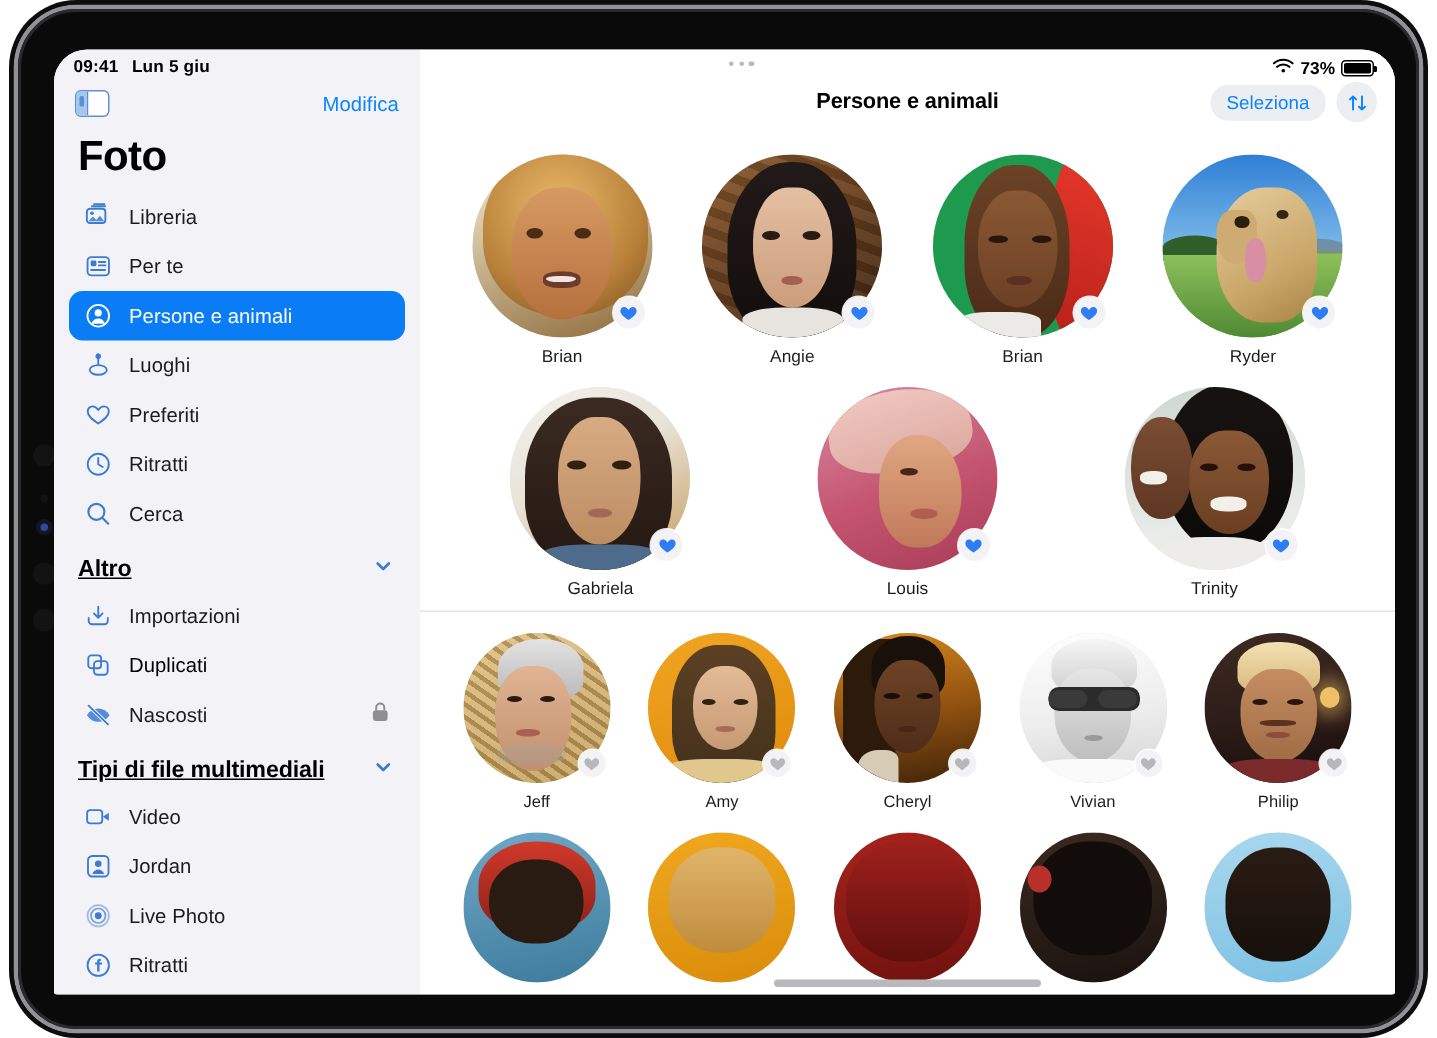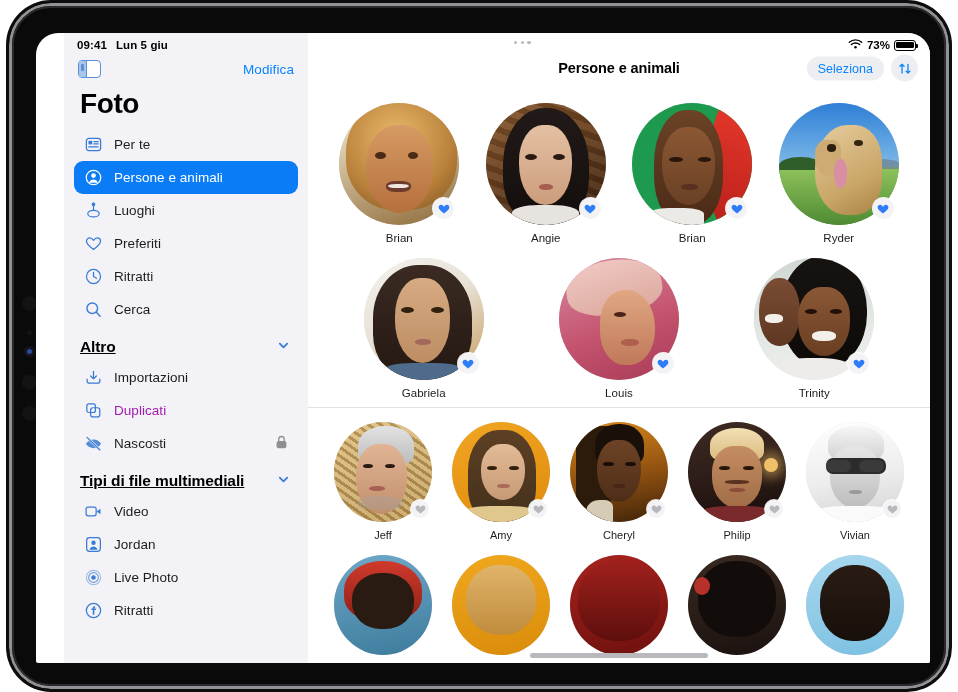--- a/index.html
+++ b/index.html
@@ -64,21 +64,20 @@
 
   
   #sidebar {
     width: 244px;
     height: 100%;
     background: #f2f2f7;
     padding: 0 0 0 0;
     position: relative;
     flex: none;
     overflow: hidden;
-    margin-left: 28px;
   }
   .status-left {
     position: absolute; left: 13px; top: 6px;
     font-size: 11.5px; font-weight: bold; color: #000;
     letter-spacing: .1px;
     white-space: nowrap;
   }
   .status-left .dt { margin-left: 9px; font-weight: bold; }
 
   #sidebar-header {
@@ -121,21 +120,21 @@
     border-radius: 9px;
     gap: 11px;
     cursor: pointer;
     position: relative;
   }
   .nav-item .label {
     font-size: 13.5px; color: #1c1c1e; letter-spacing: .05px;
   }
   .nav-item.selected { background: #0a7cf6; }
   .nav-item.selected .label { color: #fff; }
-  .nav-item.dim .label { color: #a21caf; }
+  .nav-item.dim .label { color: #000000; }
   .nav-icon {
     width: 19px; height: 19px; flex: none;
     display: flex; align-items: center; justify-content: center;
     color: #3a7bd5;
   }
   .nav-item.selected .nav-icon { color: #fff; }
   .nav-icon svg { display: block; }
   .lock-badge {
     position: absolute; right: 10px; top: 50%; transform: translateY(-50%);
     color: #8e8e93;
@@ -293,20 +292,31 @@
 
       <div id="sidebar-header">
         <div id="sidebar-toggle"></div>
         <button id="edit-button">Modifica</button>
       </div>
 
       <h1 id="app-title">Foto</h1>
 
       <nav class="nav-list">
 
+        <div class="nav-item">
+          <span class="nav-icon">
+            <svg width="19" height="19" viewBox="0 0 20 20" fill="none" stroke="currentColor" stroke-width="1.3">
+              <rect x="2" y="4.4" width="13" height="10" rx="2.2"></rect>
+              <path d="M5.6 2.6h9.2M7 1.1h7.4" stroke-linecap="round"></path>
+              <circle cx="5.6" cy="7.6" r="1.25" fill="currentColor" stroke="none"></circle>
+              <path d="M3 13.2l3.3-3.3 2.3 2.3 2.6-2.9 3 3.9" fill="currentColor" stroke="none" opacity=".85"></path>
+            </svg>
+          </span>
+          <span class="label">Libreria</span>
+        </div>
 
         <div class="nav-item">
           <span class="nav-icon">
             <svg width="19" height="19" viewBox="0 0 20 20" fill="none" stroke="currentColor" stroke-width="1.3">
               <rect x="2.5" y="3.6" width="15" height="12.8" rx="2.6"></rect>
               <rect x="4.7" y="6" width="4" height="4" rx="1" fill="currentColor" stroke="none"></rect>
               <path d="M10.4 7h4.6M10.4 9.4h4.6M5 12.6h9.8" stroke-linecap="round"></path>
             </svg>
           </span>
           <span class="label">Per te</span>
@@ -716,59 +726,59 @@
                     <path d="M7 12.3C3.4 9.8.6 7.7.6 5.1.6 3.3 1.9 2 3.5 2c1 0 2 .5 2.7 1.4l.8 1 .8-1C8.5 2.5 9.5 2 10.5 2 12.1 2 13.4 3.3 13.4 5.1c0 2.6-2.8 4.7-6.4 7.2z" fill="#b7b7bc"></path>
                   </svg>
               </div>
             </div>
             <span class="person-name">Cheryl</span>
           </div>
 
           <div class="person small">
             <div class="avatar-wrap">
               <div class="avatar" style="width:98px;height:100px;">
+                <div class="sky" style="background:linear-gradient(170deg,#ffffff 0%,#ededed 55%,#d2d2d2 100%)"></div>
+                <div style="position:absolute;left:22%;top:4%;width:58%;height:36%;border-radius:48% 48% 34% 34%;background:linear-gradient(180deg,#f6f6f6,#cfcfcf)"></div>
+                <div style="position:absolute;left:24%;top:24%;width:52%;height:62%;border-radius:44% 44% 52% 52%;background:linear-gradient(180deg,#e6e6e6,#bdbdbd)"></div>
+                <div style="position:absolute;left:20%;top:36%;width:62%;height:16%;border-radius:7px;background:#2b2b2b"></div>
+                <div style="position:absolute;left:20%;top:38%;width:26%;height:12%;border-radius:6px;background:#3a3a3a"></div>
+                <div style="position:absolute;left:54%;top:38%;width:26%;height:12%;border-radius:6px;background:#3a3a3a"></div>
+                <div style="position:absolute;left:44%;top:68%;width:13%;height:4%;border-radius:45%;background:#9a9a9a"></div>
+                <div style="position:absolute;left:10%;top:84%;width:80%;height:16%;background:#fafafa;border-radius:36% 36% 0 0"></div>
+              </div>
+              <div class="heart-badge sm">
+                <svg width="11" height="10" viewBox="0 0 14 13">
+                    <path d="M7 12.3C3.4 9.8.6 7.7.6 5.1.6 3.3 1.9 2 3.5 2c1 0 2 .5 2.7 1.4l.8 1 .8-1C8.5 2.5 9.5 2 10.5 2 12.1 2 13.4 3.3 13.4 5.1c0 2.6-2.8 4.7-6.4 7.2z" fill="#b7b7bc"></path>
+                  </svg>
+              </div>
+            </div>
+            <span class="person-name">Vivian</span>
+          </div>
+
+          <div class="person small">
+            <div class="avatar-wrap">
+              <div class="avatar" style="width:98px;height:100px;">
                 <div class="sky" style="background:linear-gradient(170deg,#3e2a22 0%,#2a1a16 60%,#140c0b 100%)"></div>
                 <div style="position:absolute;right:8%;top:36%;width:14%;height:14%;border-radius:50%;background:#f0c068;box-shadow:0 0 12px 6px rgba(240,192,104,.5)"></div>
                 <div style="position:absolute;left:22%;top:6%;width:56%;height:34%;border-radius:48% 48% 30% 30%;background:linear-gradient(180deg,#f3e0b4,#d8b97c)"></div>
                 <div style="position:absolute;left:24%;top:24%;width:52%;height:62%;border-radius:44% 44% 52% 52%;background:linear-gradient(180deg,#c58d62,#a06c46)"></div>
                 <div style="position:absolute;left:32%;top:44%;width:11%;height:4%;border-radius:50%;background:#2a150b"></div>
                 <div style="position:absolute;left:56%;top:44%;width:11%;height:4%;border-radius:50%;background:#2a150b"></div>
                 <div style="position:absolute;left:38%;top:58%;width:24%;height:4%;border-radius:40%;background:#5a3220"></div>
                 <div style="position:absolute;left:42%;top:66%;width:16%;height:4%;border-radius:45%;background:#8e4d3c"></div>
                 <div style="position:absolute;left:14%;top:84%;width:72%;height:16%;background:#7b2a2c;border-radius:36% 36% 0 0"></div>
               </div>
               <div class="heart-badge sm">
                 <svg width="11" height="10" viewBox="0 0 14 13">
                     <path d="M7 12.3C3.4 9.8.6 7.7.6 5.1.6 3.3 1.9 2 3.5 2c1 0 2 .5 2.7 1.4l.8 1 .8-1C8.5 2.5 9.5 2 10.5 2 12.1 2 13.4 3.3 13.4 5.1c0 2.6-2.8 4.7-6.4 7.2z" fill="#b7b7bc"></path>
                   </svg>
               </div>
             </div>
             <span class="person-name">Philip</span>
           </div>
-
-          <div class="person small">
-            <div class="avatar-wrap">
-              <div class="avatar" style="width:98px;height:100px;">
-                <div class="sky" style="background:linear-gradient(170deg,#ffffff 0%,#ededed 55%,#d2d2d2 100%)"></div>
-                <div style="position:absolute;left:22%;top:4%;width:58%;height:36%;border-radius:48% 48% 34% 34%;background:linear-gradient(180deg,#f6f6f6,#cfcfcf)"></div>
-                <div style="position:absolute;left:24%;top:24%;width:52%;height:62%;border-radius:44% 44% 52% 52%;background:linear-gradient(180deg,#e6e6e6,#bdbdbd)"></div>
-                <div style="position:absolute;left:20%;top:36%;width:62%;height:16%;border-radius:7px;background:#2b2b2b"></div>
-                <div style="position:absolute;left:20%;top:38%;width:26%;height:12%;border-radius:6px;background:#3a3a3a"></div>
-                <div style="position:absolute;left:54%;top:38%;width:26%;height:12%;border-radius:6px;background:#3a3a3a"></div>
-                <div style="position:absolute;left:44%;top:68%;width:13%;height:4%;border-radius:45%;background:#9a9a9a"></div>
-                <div style="position:absolute;left:10%;top:84%;width:80%;height:16%;background:#fafafa;border-radius:36% 36% 0 0"></div>
-              </div>
-              <div class="heart-badge sm">
-                <svg width="11" height="10" viewBox="0 0 14 13">
-                    <path d="M7 12.3C3.4 9.8.6 7.7.6 5.1.6 3.3 1.9 2 3.5 2c1 0 2 .5 2.7 1.4l.8 1 .8-1C8.5 2.5 9.5 2 10.5 2 12.1 2 13.4 3.3 13.4 5.1c0 2.6-2.8 4.7-6.4 7.2z" fill="#b7b7bc"></path>
-                  </svg>
-              </div>
-            </div>
-            <span class="person-name">Vivian</span>
-          </div>
         </div>
 
         <div class="grid-row cols5">
           <div class="person small">
             <div class="avatar" style="width:98px;height:100px;">
               <div class="sky" style="background:linear-gradient(170deg,#6fa8c8,#3d7b9c)"></div>
               <div style="position:absolute;left:10%;top:6%;width:80%;height:60%;border-radius:48% 48% 40% 40%;background:linear-gradient(180deg,#cf3a2c,#8e1f16)"></div>
               <div style="position:absolute;left:18%;top:18%;width:64%;height:56%;border-radius:46%;background:#2a1b12"></div>
             </div>
           </div>

